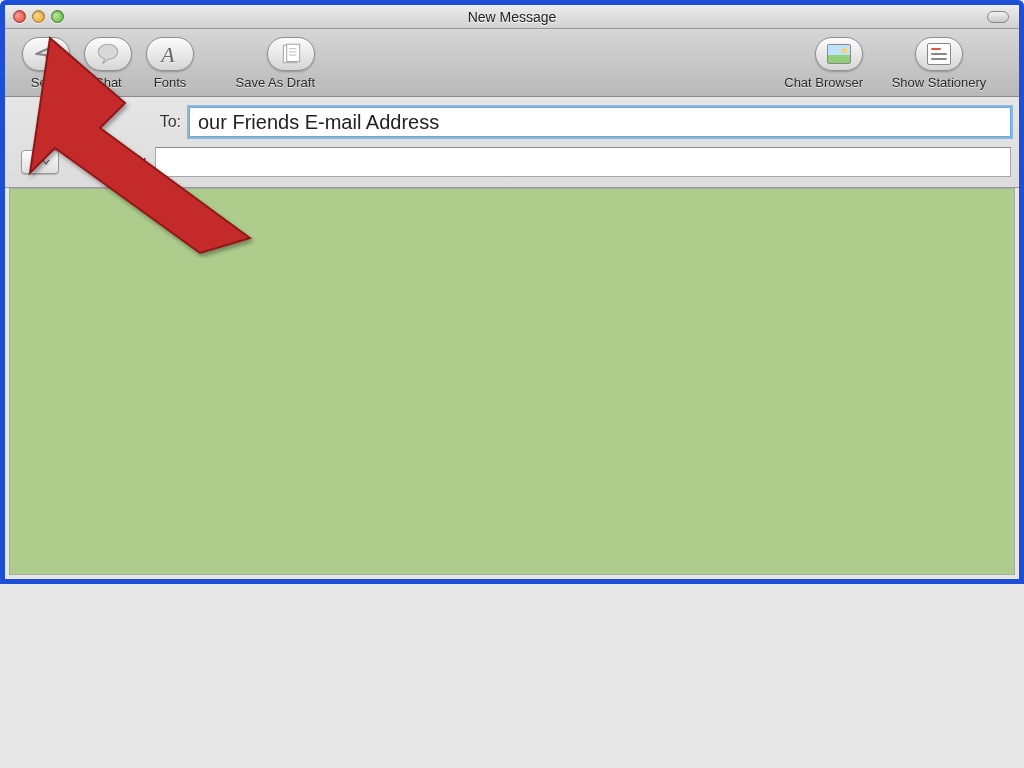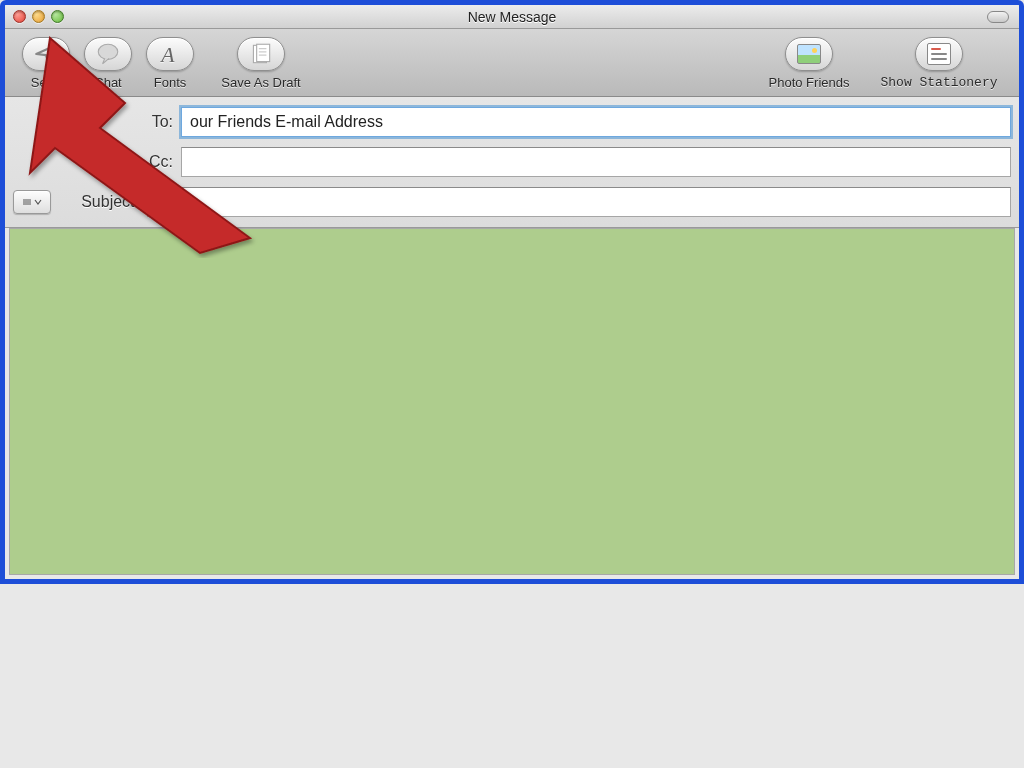--- a/index.html
+++ b/index.html
@@ -34,59 +34,59 @@
     padding: 8px 10px 6px 10px;
     gap: 0px;
   }
   .tb-item {
     display: flex; flex-direction: column; align-items: center;
     min-width: 62px; padding: 0 6px;
     font-size: 13px; color: #2b2b2b;
     text-shadow: 0 1px 0 rgba(255,255,255,0.7);
     cursor: default;
   }
-  .tb-item.wide { min-width: 120px; }
-  .tb-item.wider { min-width: 140px; font-family: Liberation Mono, monospace; }
+  .tb-item.wide { min-width: 120px; align-items: flex-end; }
+  .tb-item.wider { min-width: 140px; }
   .tb-btn {
     width: 48px; height: 34px;
     border-radius: 20px;
     background: linear-gradient(to bottom, #fcfcfc, #d6d6d6);
     border: 1px solid #8f8f8f;
     box-shadow: inset 0 1px 0 #fff, 0 1px 2px rgba(0,0,0,0.25);
     display: flex; align-items: center; justify-content: center;
     margin-bottom: 4px;
   }
 
   .spacer { flex: 1; }
 
   .headers {
     background: linear-gradient(to bottom, #e6e6e6, #dcdcdc);
     border-bottom: 1px solid #999;
-    padding: 10px 8px 10px 8px;
+    padding: 10px 8px 10px 16px;
   }
   .hrow {
     display: flex; align-items: center;
     margin-bottom: 10px;
     gap: 8px;
   }
   .hrow:last-child { margin-bottom: 0;}
   .hlabel {
     width: 160px;
     text-align: right;
     font-size: 16px;
     color: #333;
     text-shadow: 0 1px 0 #fff;
   }
   .hfield {
     flex: 1;
     height: 30px;
     border: 1px solid #a6a6a6;
     border-top-color: #8a8a8a;
     background: #fff;
-    font-size: 16px;
+    font-size: 20px;
     padding: 3px 8px;
     font-family: "Lucida Grande","Helvetica Neue",Arial,sans-serif;
     color: #222;
   }
   .hfield.focus {
     border: 1px solid #6ea8df;
     box-shadow: 0 0 0 2px rgba(94,158,214,0.65);
     outline: none;
   }
   .small-combo {
@@ -190,42 +190,38 @@
       </div>
       <span>Save As Draft</span>
     </div>
 
     <div class="spacer"></div>
 
     <div class="tb-item wide">
       <div class="tb-btn">
           <div class="photo-thumb"></div>
         </div>
-      <span>Photo Friends</span>
+      <span>Chat Browser</span>
     </div>
     <div class="tb-item wider">
       <div class="tb-btn">
           <div class="stationery-thumb">
             <span></span>
             <span></span>
             <span></span>
           </div>
         </div>
       <span>Show Stationery</span>
     </div>
   </div>
 
   <div class="headers">
     <div class="hrow">
       <div class="hlabel">To:</div>
       <input class="hfield focus" type="text" value="our Friends E-mail Address" style="">
-    </div>
-    <div class="hrow">
-      <div class="hlabel">Cc:</div>
-      <input class="hfield" type="text" value="" style="">
     </div>
     <div class="hrow subj">
       <div class="small-combo">
         <svg width="10" height="8" viewBox="0 0 10 8">
             <line x1="1" y1="2" x2="9" y2="2" stroke="#555"></line>
             <line x1="1" y1="4" x2="9" y2="4" stroke="#555"></line>
             <line x1="1" y1="6" x2="9" y2="6" stroke="#555"></line>
           </svg>
         <svg width="8" height="6" viewBox="0 0 8 6">
             <path d="M1 1 L4 5 L7 1" fill="none" stroke="#555" stroke-width="1.2"></path>

